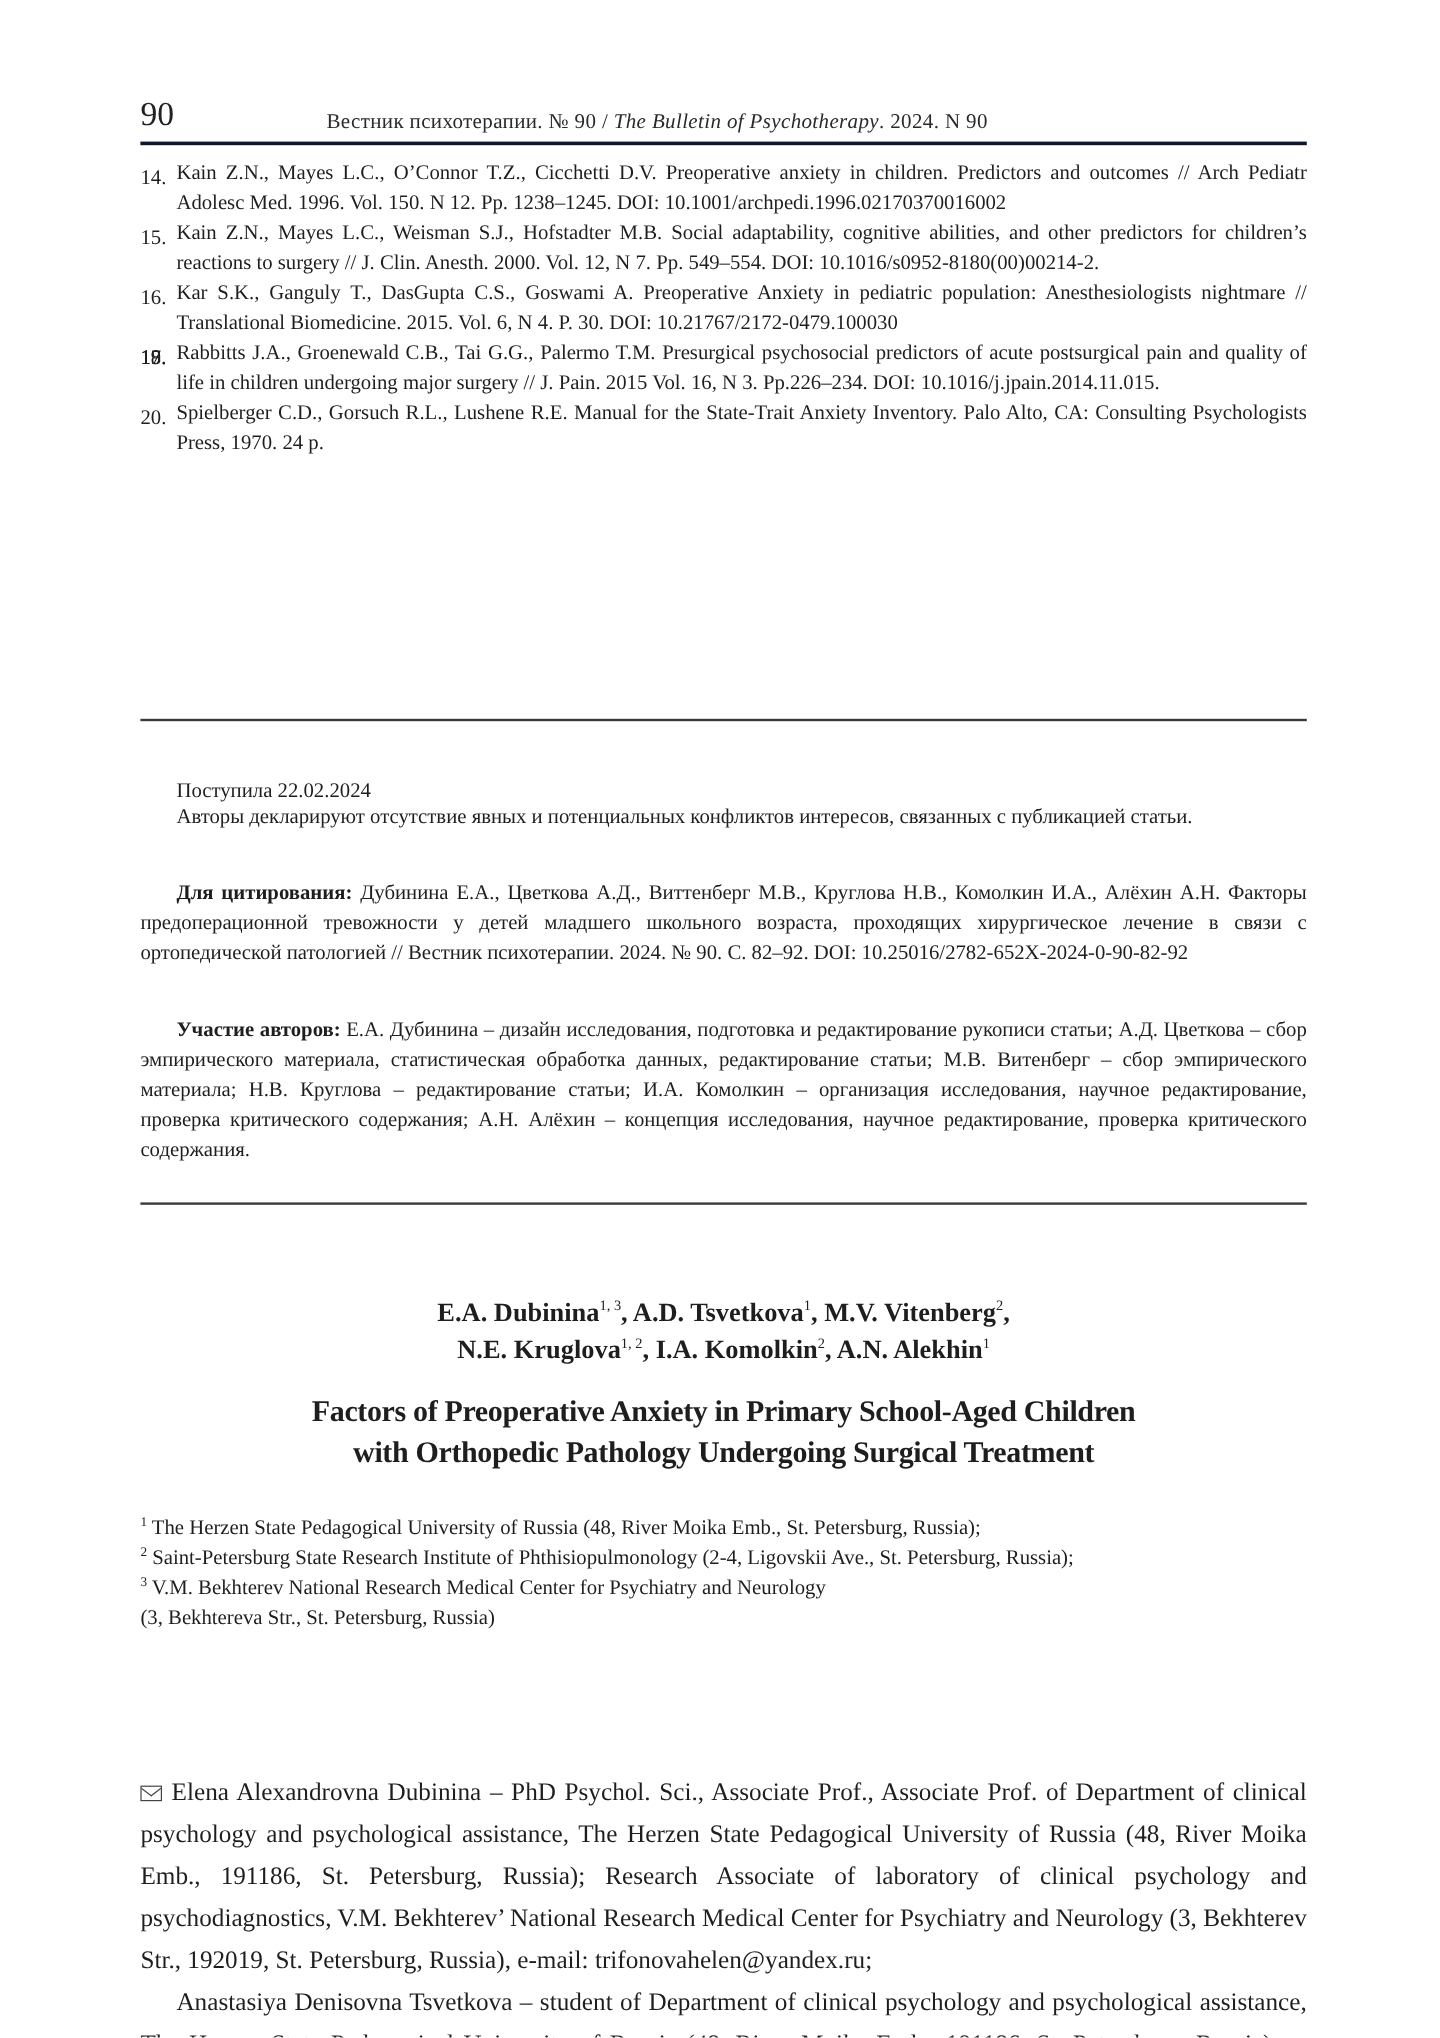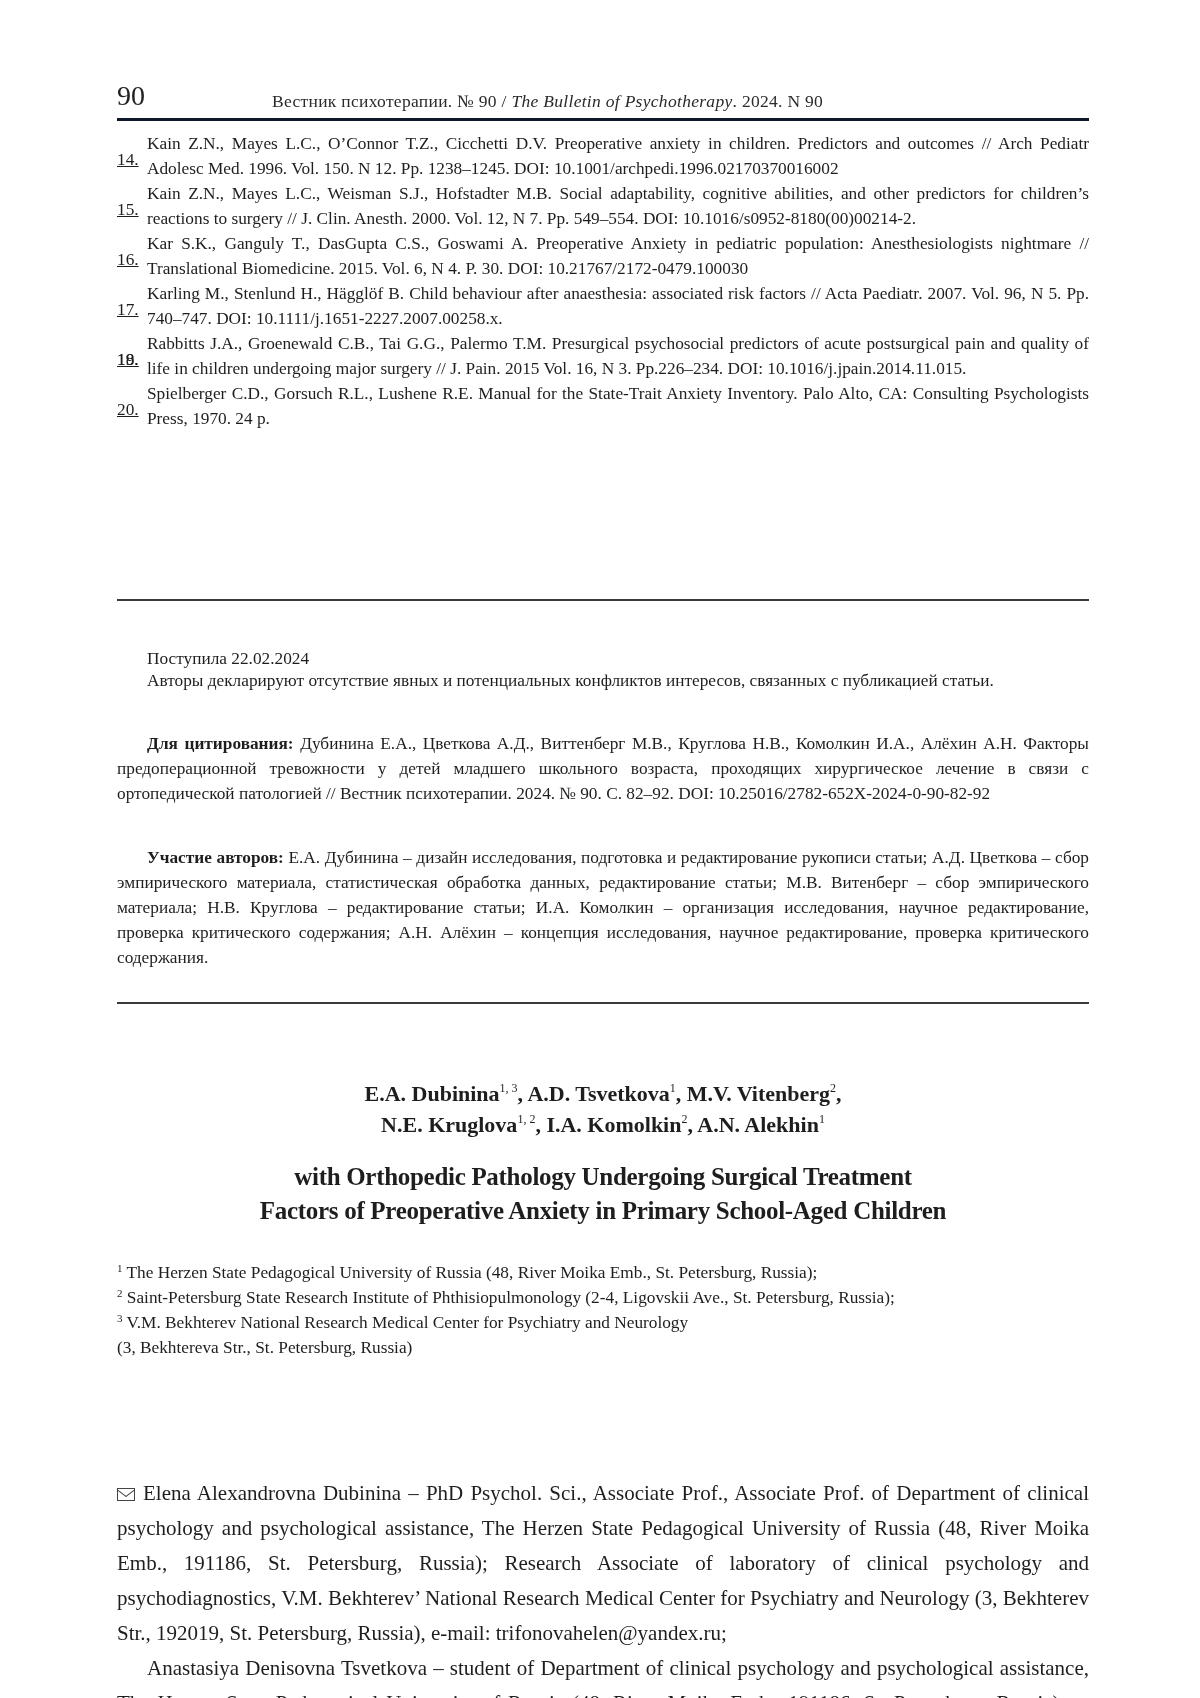--- a/index.html
+++ b/index.html
@@ -17,21 +17,21 @@
     }
     .page-number { position: absolute; left: 0; top: 2px; font-size: 28px; color: #222; }
     .header-title {
       position: absolute; left: 155px; top: 13px; font-size: 17.5px; letter-spacing: 0.3px; color: #2a2a2a;
     }
     .header-title i { font-style: italic; }
 
     
     .refs { position: absolute; left: 0; top: 131px; width: 972px; font-size: 17.3px; line-height: 25px; }
     .ref { position: relative; padding-left: 30px; text-align: justify; margin: 0; }
-    .ref .num { position: absolute; left: 0; top: 16px; text-decoration: underline; }
+    .ref .num { position: absolute; left: 0; top: 4px; }
 
     .rule {
       position: absolute; left: 0; width: 972px; height: 0; border-top: 2px solid #3a3a3a;
     }
 
     .meta { position: absolute; left: 0; width: 972px; font-size: 17.3px; line-height: 25px; text-align: justify; }
     .meta p { margin: 0; text-indent: 30px; }
     .meta b { font-weight: bold; }
 
     .authors {
@@ -74,21 +74,21 @@
 
   <div class="running-header">
     <span class="page-number">90</span>
     <span class="header-title"><span>Вестник психотерапии. № 90</span><span> / </span><i>The Bulletin of Psychotherapy</i><span>. 2024. N 90</span></span>
   </div>
 
   <div class="refs">
     <p class="ref"><span class="num">14.</span><span>Kain Z.N., Mayes L.C., O’Connor T.Z., Cicchetti D.V. Preoperative anxiety in children. Predictors and outcomes // Arch Pediatr Adolesc Med. 1996. Vol. 150. N 12. Pp. 1238–1245. DOI: 10.1001/archpedi.1996.02170370016002</span></p>
     <p class="ref"><span class="num">15.</span><span>Kain Z.N., Mayes L.C., Weisman S.J., Hofstadter M.B. Social adaptability, cognitive abilities, and other predictors for children’s reactions to surgery // J. Clin. Anesth. 2000. Vol. 12, N 7. Pp. 549–554. DOI: 10.1016/s0952-8180(00)00214-2.</span></p>
     <p class="ref"><span class="num">16.</span><span>Kar S.K., Ganguly T., DasGupta C.S., Goswami A. Preoperative Anxiety in pediatric population: Anesthesiologists nightmare // Translational Biomedicine. 2015. Vol. 6, N 4. P. 30. DOI: 10.21767/2172-0479.100030</span></p>
-    <p class="ref"><span class="num">17.</span><span>Karling M., Stenlund H., Hägglöf B. Child behaviour after anaesthesia: associated risk factors // Acta Paediatr. 2007. Vol. 96, N 5. Pp. 740–747. DOI: 10.1111/j.1651-2227.2007.00258.x.</span></p>
+    <p class="ref"><span class="num">17.</span></p>
     <p class="ref"><span class="num">18.</span></p>
     <p class="ref"><span class="num">19.</span><span>Rabbitts J.A., Groenewald C.B., Tai G.G., Palermo T.M. Presurgical psychosocial predictors of acute postsurgical pain and quality of life in children undergoing major surgery // J. Pain. 2015 Vol. 16, N 3. Pp.226–234. DOI: 10.1016/j.jpain.2014.11.015.</span></p>
     <p class="ref"><span class="num">20.</span><span>Spielberger C.D., Gorsuch R.L., Lushene R.E. Manual for the State-Trait Anxiety Inventory. Palo Alto, CA: Consulting Psychologists Press, 1970. 24 p.</span></p>
   </div>
 
   <div class="rule" style="top:599px"></div>
 
   <div class="meta" style="top:646px">
     <p>Поступила 22.02.2024</p>
   </div>
@@ -110,22 +110,22 @@
   <div class="authors">
     <div>
       <span>E.A. Dubinina</span><sup>1, 3</sup><span>, </span><span>A.D. Tsvetkova</span><sup>1</sup><span>, </span><span>M.V. Vitenberg</span><sup>2</sup><span>,</span>
     </div>
     <div>
       <span>N.E. Kruglova</span><sup>1, 2</sup><span>, </span><span>I.A. Komolkin</span><sup>2</sup><span>, </span><span>A.N. Alekhin</span><sup>1</sup>
     </div>
   </div>
 
   <div class="title">
+    <div>Factors of Preoperative Anxiety in Primary School-Aged Children</div>
     <div>with Orthopedic Pathology Undergoing Surgical Treatment</div>
-    <div>Factors of Preoperative Anxiety in Primary School-Aged Children</div>
   </div>
 
   <div class="affils">
     <div><sup>1</sup><span> The Herzen State Pedagogical University of Russia (48, River Moika Emb., St. Petersburg, Russia);</span></div>
     <div><sup>2</sup><span> Saint-Petersburg State Research Institute of Phthisiopulmonology (2-4, Ligovskii Ave., St. Petersburg, Russia);</span></div>
     <div><sup>3</sup><span> V.M. Bekhterev National Research Medical Center for Psychiatry and Neurology</span></div>
     <div><span>(3, Bekhtereva Str., St. Petersburg, Russia)</span></div>
   </div>
 
   <div class="contacts">

